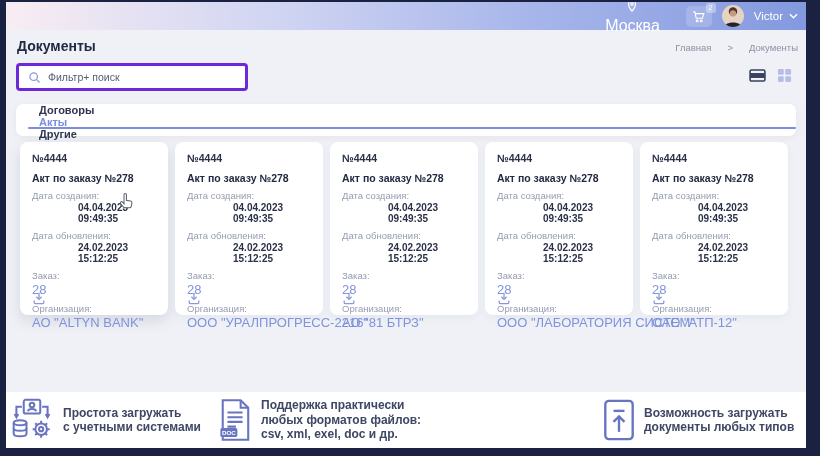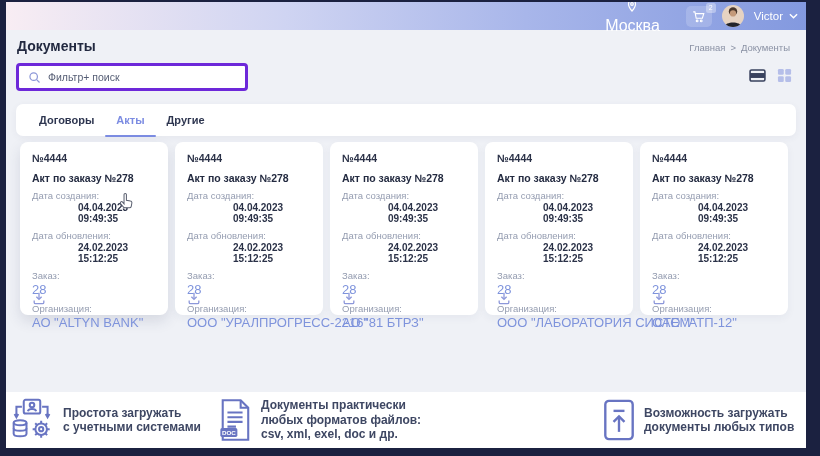--- a/index.html
+++ b/index.html
@@ -14,38 +14,38 @@
   .header-right { position:absolute; right:8px; top:0; height:28px; display:flex; align-items:center; gap:10px; }
   .loc { display:flex; align-items:center; gap:5px; color:#ffffff; font-size:16px; margin-right:16px; cursor:pointer;flex-direction:column; }
   .cart-btn { position:relative; width:26px; height:21px; background:rgba(255,255,255,.18); border-radius:5px;
     display:flex; align-items:center; justify-content:center; cursor:pointer; }
   .cart-badge { position:absolute; top:-3px; right:-4px; min-width:10px; height:10px; padding:0 2px;
     background:rgba(255,255,255,.35); border-radius:2.5px; color:#fff; font-size:7px; line-height:10px; text-align:center; }
   .avatar { width:22px; height:22px; border-radius:50%; overflow:hidden; flex:0 0 auto; cursor:pointer; }
   .user { display:flex; align-items:center; gap:6px; color:#fff; font-size:11.5px; cursor:pointer; }
 
   
-  .breadcrumb { position:absolute; top:40px; right:16px; font-size:9.5px; color:#8a91a4; display:flex; gap:5px; }
+  .breadcrumb { position:absolute; top:40px; right:8px; font-size:9.5px; color:#8a91a4; display:flex; gap:16px; }
   .breadcrumb .crumb { cursor:pointer; }
   .page-title { position:absolute; left:11px; top:36px; font-size:14px; font-weight:bold; color:#222940; }
 
   
   .search { position:absolute; left:10px; top:61px; width:232px; height:28px; background:#fff;
     border:3px solid #6d28d9; border-radius:4px; display:flex; align-items:center; padding:0 9px; gap:7px; }
   .search input { border:none; outline:none; flex:1; font-size:10.5px; color:#3c4458; background:transparent;
     font-family:"Liberation Sans", sans-serif; }
   .search input::placeholder { color:#565e75; opacity:1; }
 
   
   .views { position:absolute; right:14px; top:66px; display:flex; gap:11px; align-items:center; }
   .views .vbtn { cursor:pointer; display:flex; }
 
   
   .tabbar { position:absolute; left:10px; top:102px; width:780px; height:32px; background:#fff; border-radius:7px;
-    display:flex; align-items:stretch; padding-left:12px; box-shadow:0 2px 7px rgba(60,70,110,.06); }
+    display:flex; align-items:stretch; padding-left:12px; box-shadow:0 2px 7px rgba(60,70,110,.06);flex-direction:column; }
   .tab { position:relative; display:flex; align-items:center; padding:0 11px; font-size:11px; color:#2e3650;
     font-weight:bold; cursor:pointer; }
   .tab.active { color:#7c8ce2; }
   .tab.active::after { content:""; position:absolute; left:0; right:0; bottom:-1px; height:2px; background:#7c8ce2; border-radius:1px; }
 
   
   .cards { position:absolute; left:14px; top:140px; display:flex; gap:7px; }
   .card { width:148px; height:173px; background:#fff; border-radius:8px; padding:10px 12px;
     box-shadow:0 3px 9px rgba(45,55,95,.05); position:relative; cursor:pointer; }
   .card.raised { box-shadow:0 6px 14px rgba(45,55,95,.13); }
@@ -293,21 +293,21 @@
         <span>
           <svg width="34" height="44" viewBox="0 0 36 46" fill="none" stroke="#6874c2" stroke-width="2.2">
             <path d="M5 2h19l8 8v34H5z"></path>
             <path d="M24 2v8h8"></path>
             <path d="M10 15h16M10 20h16M10 25h16M10 30h9"></path>
             <rect x="2.5" y="31.5" width="18" height="9.5" rx="1.8" fill="#6874c2" stroke="none"></rect>
             <text x="11.5" y="38.8" font-size="6.6" fill="#ffffff" text-anchor="middle" font-weight="bold" font-family="Liberation Sans, sans-serif" stroke="none">DOC</text>
           </svg>
         </span>
         <div class="feat-text">
-          <div>Документы практически</div>
+          <div>Поддержка практически</div>
           <div>любых форматов файлов:</div>
           <div>csv, xml, exel, doc и др.</div>
         </div>
       </div>
 
 
       <div class="feat f4">
         <span>
           <svg width="32" height="42" viewBox="0 0 34 46" fill="none" stroke="#6874c2" stroke-width="2.6">
             <rect x="2" y="2" width="30" height="42" rx="4"></rect>

